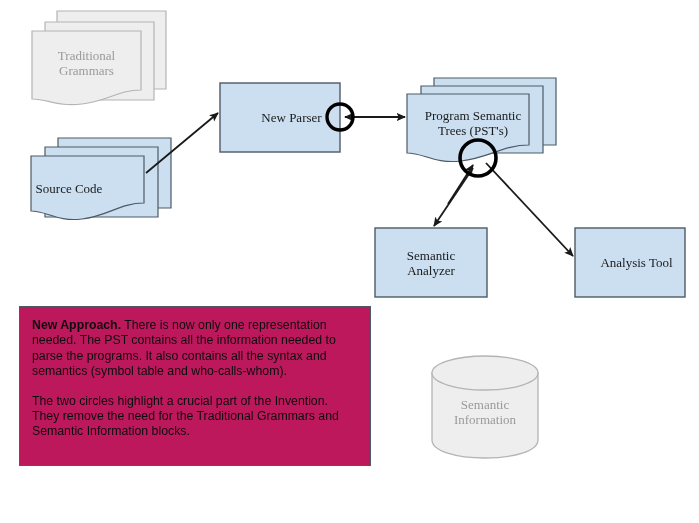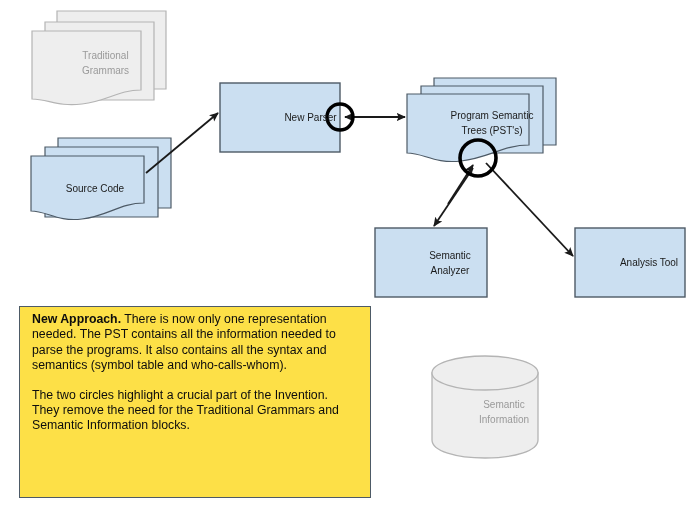--- a/index.html
+++ b/index.html
@@ -17,41 +17,40 @@
   #diagram-canvas {
     position: absolute;
     left: 0;
     top: 0;
     width: 699px;
     height: 523px;
   }
   .node-label {
     position: absolute;
     text-align: center;
-    font-family: Liberation Sans, sans-serif;
-    font-size: 10px;
+    font-family: Liberation Serif, serif;
+    font-size: 13px;
     line-height: 15px;
     color: #1a1a1a;
     white-space: pre-line;
     pointer-events: none;
-    margin-left: 19px;
   }
   .node-label.muted { color: #9a9a9a; }
 
   
   #notes-panel {
     position: absolute;
     left: 19px;
     top: 306px;
     width: 352px;
-    height: 192px;
+    height: 160px;
     box-sizing: border-box;
     border: 1px solid #4d5a66;
-    background: #fde047;
-    padding: 5px 12px 0 12px;
+    background: #be185d;
+    padding: 11px 12px 0 12px;
   }
   #notes-panel p {
     margin: 0 0 14px 0;
     font-family: "Liberation Sans", sans-serif;
     font-size: 12.3px;
     line-height: 15.4px;
     color: #0d0d0d;
   }
   #notes-panel p:last-child { margin-bottom: 0; margin-top: 9px; }
   #notes-panel .lede { font-weight: bold; }
@@ -121,31 +120,31 @@
 
   <line x1="486" y1="163" x2="573" y2="256" stroke="#1a1a1a" stroke-width="1.8" marker-end="url(#arrow-end)"></line>
 
   <circle cx="340" cy="117" r="13" fill="none" stroke="#000000" stroke-width="3.4"></circle>
   <circle cx="478" cy="158" r="18" fill="none" stroke="#000000" stroke-width="3.6"></circle>
 </svg>
 
 <div class="node-label muted" style="left:32px; top:48px; width:109px;">Traditional
 Grammars</div>
 
-<div class="node-label" style="left:31px; top:181px; width:90px;text-align:center;">Source Code</div>
+<div class="node-label" style="left:24px; top:181px; width:90px;text-align:center;">Source Code</div>
 
 <div class="node-label" style="left:220px; top:110px; width:143px;">New Parser</div>
 
 <div class="node-label" style="left:407px; top:108px; width:132px;">Program Semantic
 Trees (PST's)</div>
 
 <div class="node-label" style="left:375px; top:248px; width:112px;">Semantic
 Analyzer</div>
 
-<div class="node-label" style="left:575px; top:255px; width:110px;">Analysis Tool</div>
+<div class="node-label" style="left:575px; top:255px; width:123px;">Analysis Tool</div>
 
 <div class="node-label muted" style="left:432px; top:397px; width:106px;">Semantic
 Information</div>
 
 <div id="notes-panel">
   <p><span class="lede">New Approach.</span><span> There is now only one representation needed. The PST contains all the information needed to parse the programs. It also contains all the syntax and semantics (symbol table and who-calls-whom).</span></p>
   <p>The two circles highlight a crucial part of the Invention. They remove the need for the Traditional Grammars and Semantic Information blocks.</p>
 </div>
 
 </body></html>

